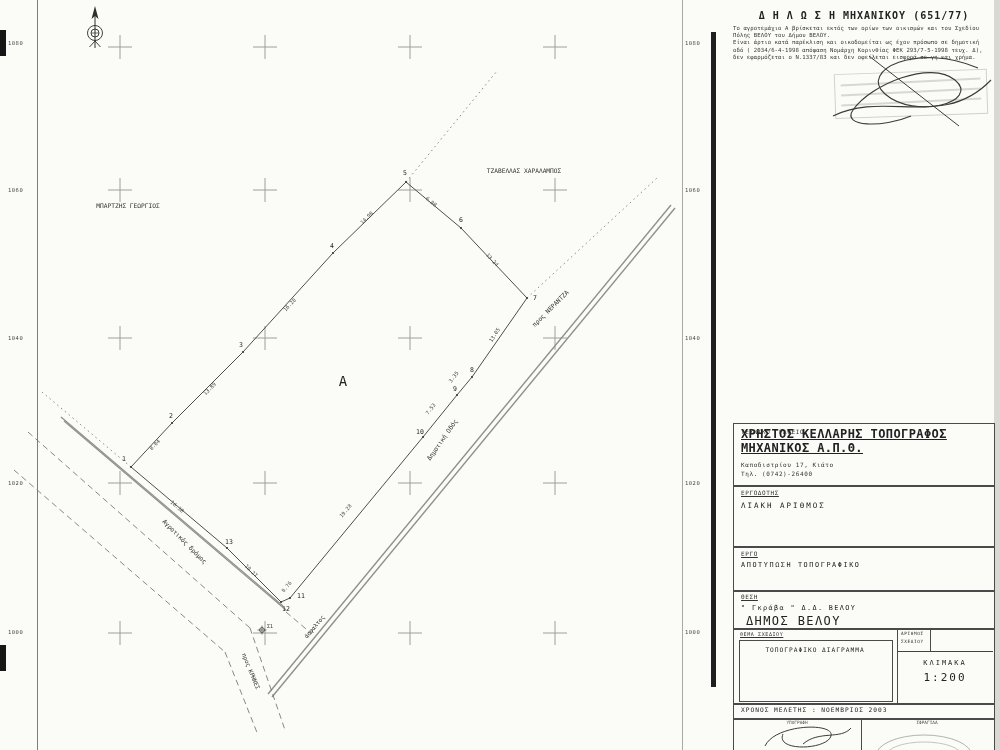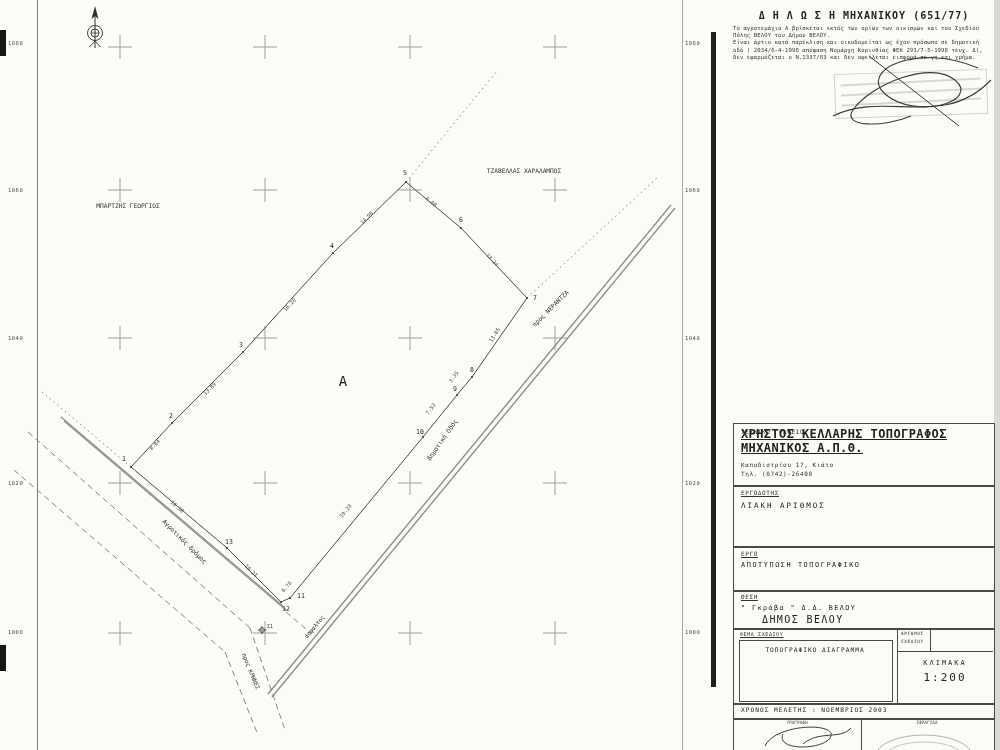--- a/index.html
+++ b/index.html
@@ -181,21 +181,21 @@
   <div class="tb-small" style="left:741px;top:470px;">Τηλ. (0742)-26400</div>
 
   <div class="tb-label" style="left:741px;top:489px;">ΕΡΓΟΔΟΤΗΣ</div>
   <div class="tb-value" style="left:741px;top:501px;font-size:7.5px;letter-spacing:2px;">ΛΙΑΚΗ ΑΡΙΘΜΟΣ</div>
 
   <div class="tb-label" style="left:741px;top:550px;">ΕΡΓΟ</div>
   <div class="tb-value" style="left:741px;top:561px;font-size:6.8px;letter-spacing:1.6px;">ΑΠΟΤΥΠΩΣΗ ΤΟΠΟΓΡΑΦΙΚΟ</div>
 
   <div class="tb-label" style="left:741px;top:593px;">ΘΕΣΗ</div>
   <div class="tb-value" style="left:741px;top:604px;font-size:6.8px;letter-spacing:1.4px;">" Γκράβα " Δ.Δ. ΒΕΛΟΥ</div>
-  <div class="tb-value" style="left:762px;top:614px;font-size:10px;letter-spacing:1.4px;">ΔΗΜΟΣ ΒΕΛΟΥ</div>
+  <div class="tb-value" style="left:746px;top:614px;font-size:12px;letter-spacing:1.4px;">ΔΗΜΟΣ ΒΕΛΟΥ</div>
 
   <div class="tb-label" style="left:740px;top:631px;font-size:5px;">ΘΕΜΑ ΣΧΕΔΙΟΥ</div>
   <div class="tb-box" style="left:739px;top:640px;width:152px;height:60px;"></div>
   <div class="tb-value" style="left:739px;top:646px;width:152px;text-align:center;font-size:6.2px;letter-spacing:1px;">ΤΟΠΟΓΡΑΦΙΚΟ ΔΙΑΓΡΑΜΜΑ</div>
   <div class="vline" style="left:897px;top:628px;height:75px;background:#4a4a4a;"></div>
   <div class="vline" style="left:930px;top:628px;height:24px;background:#4a4a4a;"></div>
   <div class="hline" style="left:897px;top:651px;width:96px;"></div>
   <div class="tb-small" style="left:901px;top:631px;font-size:4.4px;">ΑΡΙΘΜΟΣ</div>
   <div class="tb-small" style="left:901px;top:639px;font-size:4.4px;">ΣΧΕΔΙΟΥ</div>
   <div class="tb-value" style="left:898px;top:659px;width:94px;text-align:center;font-size:7px;letter-spacing:2px;">ΚΛΙΜΑΚΑ</div>

